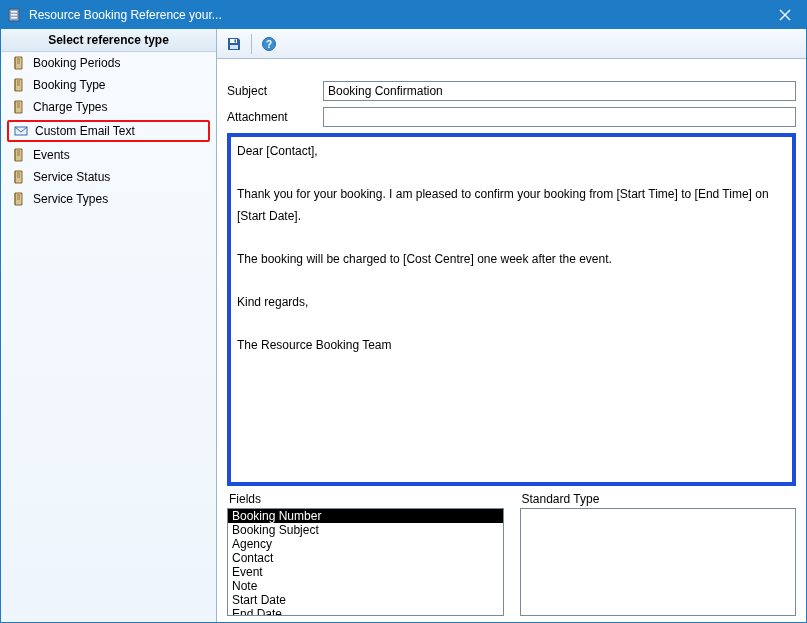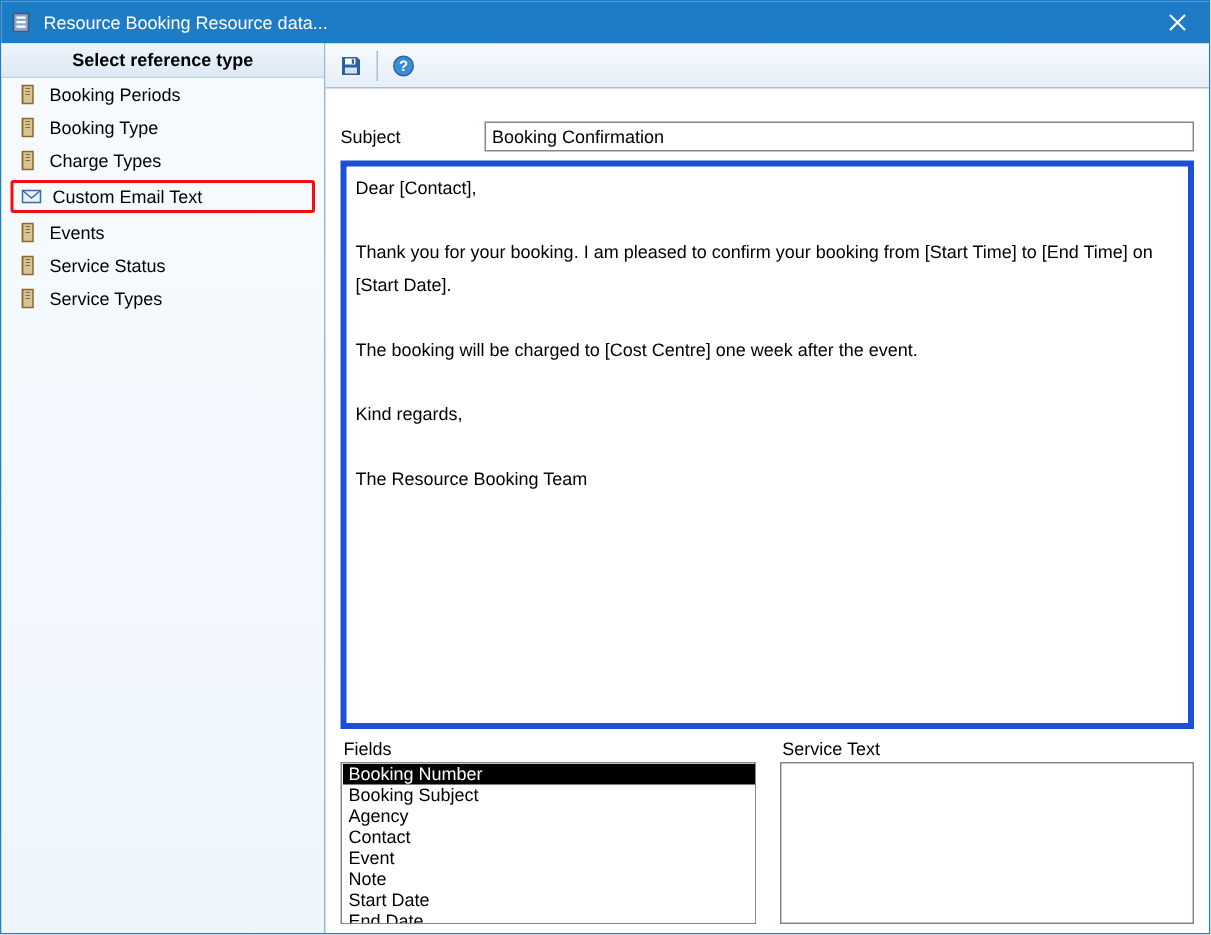--- a/index.html
+++ b/index.html
@@ -179,21 +179,21 @@
 
   <div class="titlebar">
     <span class="icon">
       <svg width="16" height="16" viewBox="0 0 16 16">
         <rect x="2" y="2" width="10" height="12" fill="#8ea6c9" stroke="#405a7a"></rect>
         <rect x="4" y="4" width="6" height="1.5" fill="#fff"></rect>
         <rect x="4" y="7" width="6" height="1.5" fill="#fff"></rect>
         <rect x="4" y="10" width="6" height="1.5" fill="#fff"></rect>
       </svg>
     </span>
-    <span class="title">Resource Booking Resource data...</span>
+    <span class="title">Resource Booking Reference your...</span>
     <div class="close">
       <svg width="12" height="12" viewBox="0 0 12 12">
         <path d="M1 1 L11 11 M11 1 L1 11" stroke="#fff" stroke-width="1.4"></path>
       </svg>
     </div>
   </div>
 
   <div class="body">
 
     <div class="sidebar">
@@ -297,20 +297,24 @@
         </div>
       </div>
 
       <div class="form-area">
 
         <div class="form-row">
           <label>Subject</label>
           <input type="text" value="Booking Confirmation" style="">
         </div>
 
+        <div class="form-row">
+          <label>Attachment</label>
+          <input type="text" value="" style="">
+        </div>
 
         <div class="editor">Dear [Contact],
 
 Thank you for your booking. I am pleased to confirm your booking from [Start Time] to [End Time] on [Start Date].
 
 The booking will be charged to [Cost Centre] one week after the event.
 
 Kind regards,
 
 The Resource Booking Team</div>
@@ -325,21 +329,21 @@
                 <div class="litem">Agency</div>
                 <div class="litem">Contact</div>
                 <div class="litem">Event</div>
                 <div class="litem">Note</div>
                 <div class="litem">Start Date</div>
                 <div class="litem">End Date</div>
               </div>
           </div>
 
           <div class="panel">
-            <div class="panel-title">Service Text</div>
+            <div class="panel-title">Standard Type</div>
             <div class="listbox" id="stdtext-list"></div>
           </div>
 
         </div>
 
       </div>
 
     </div>
 
   </div>

